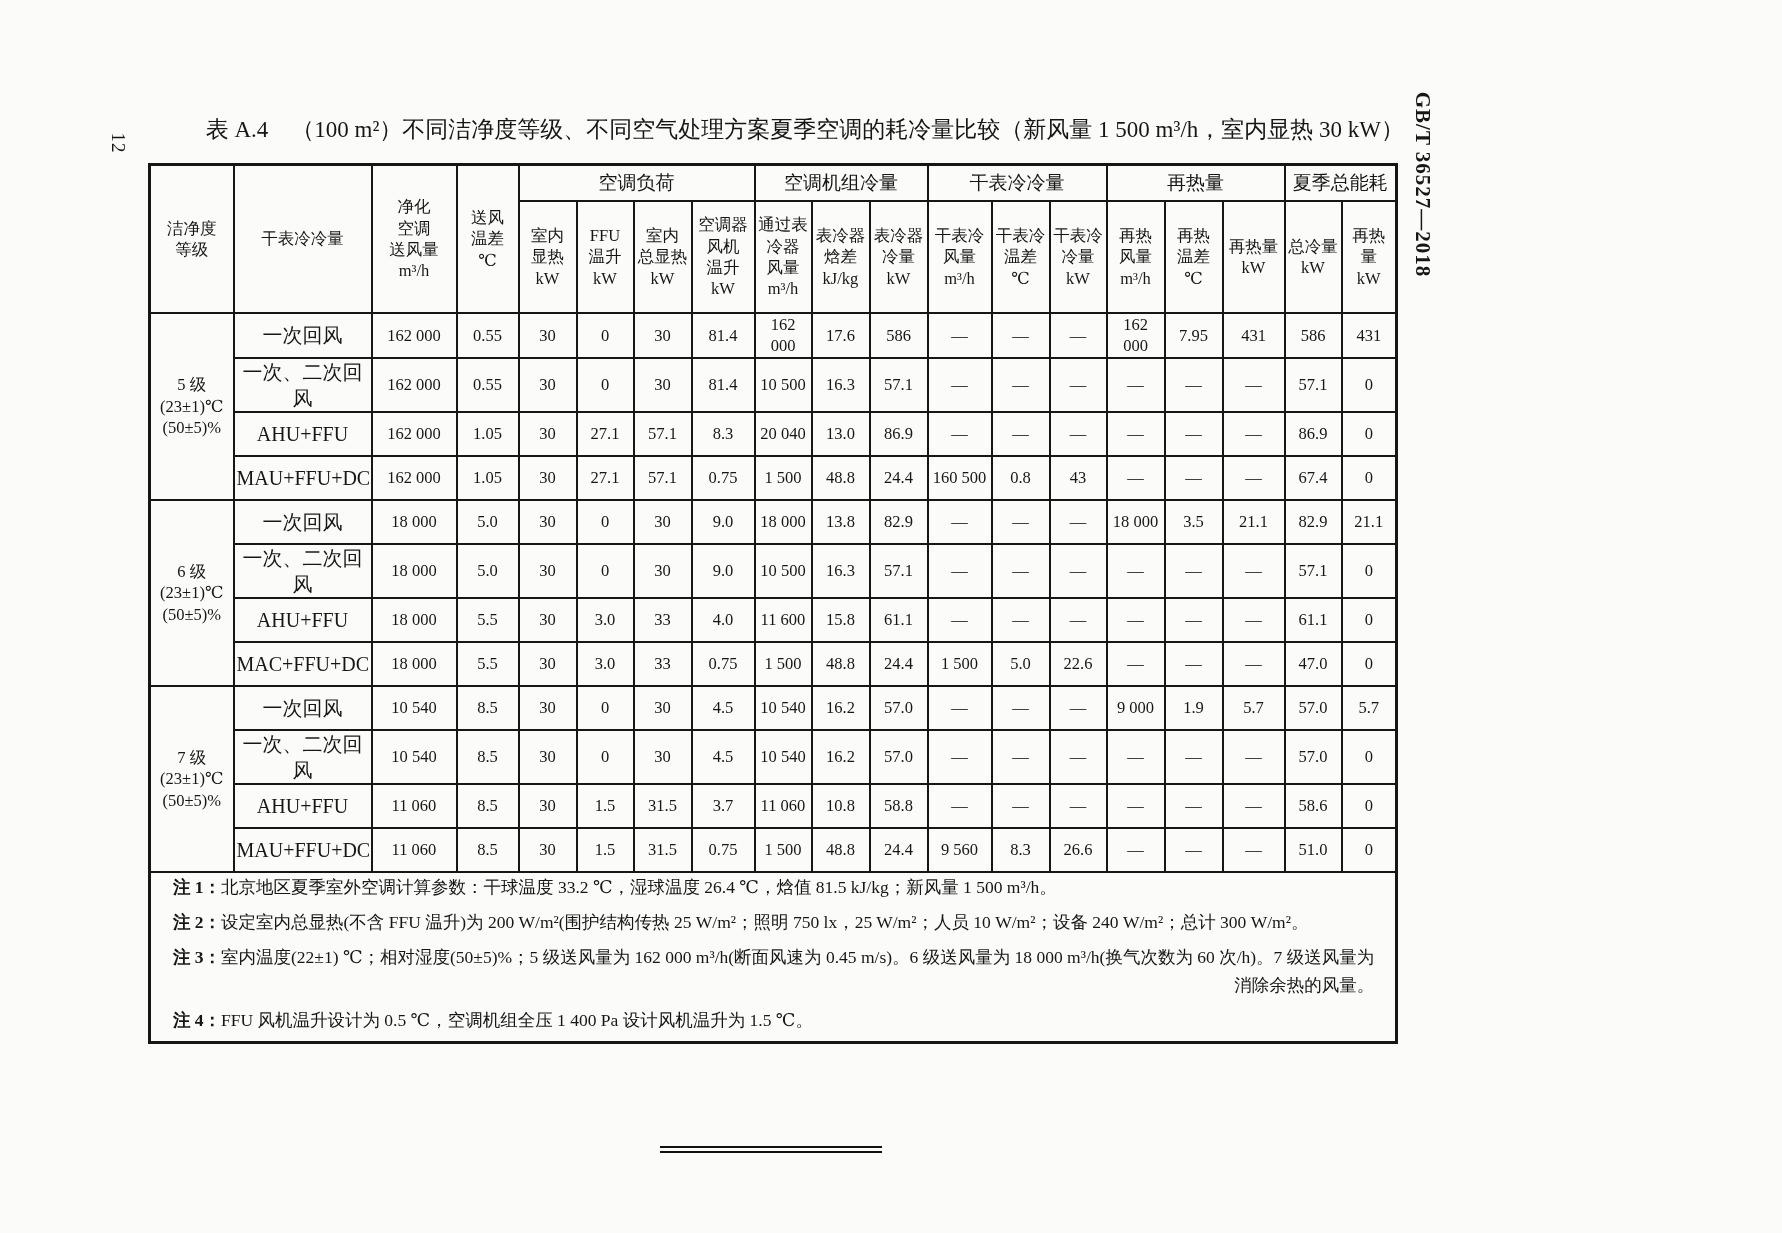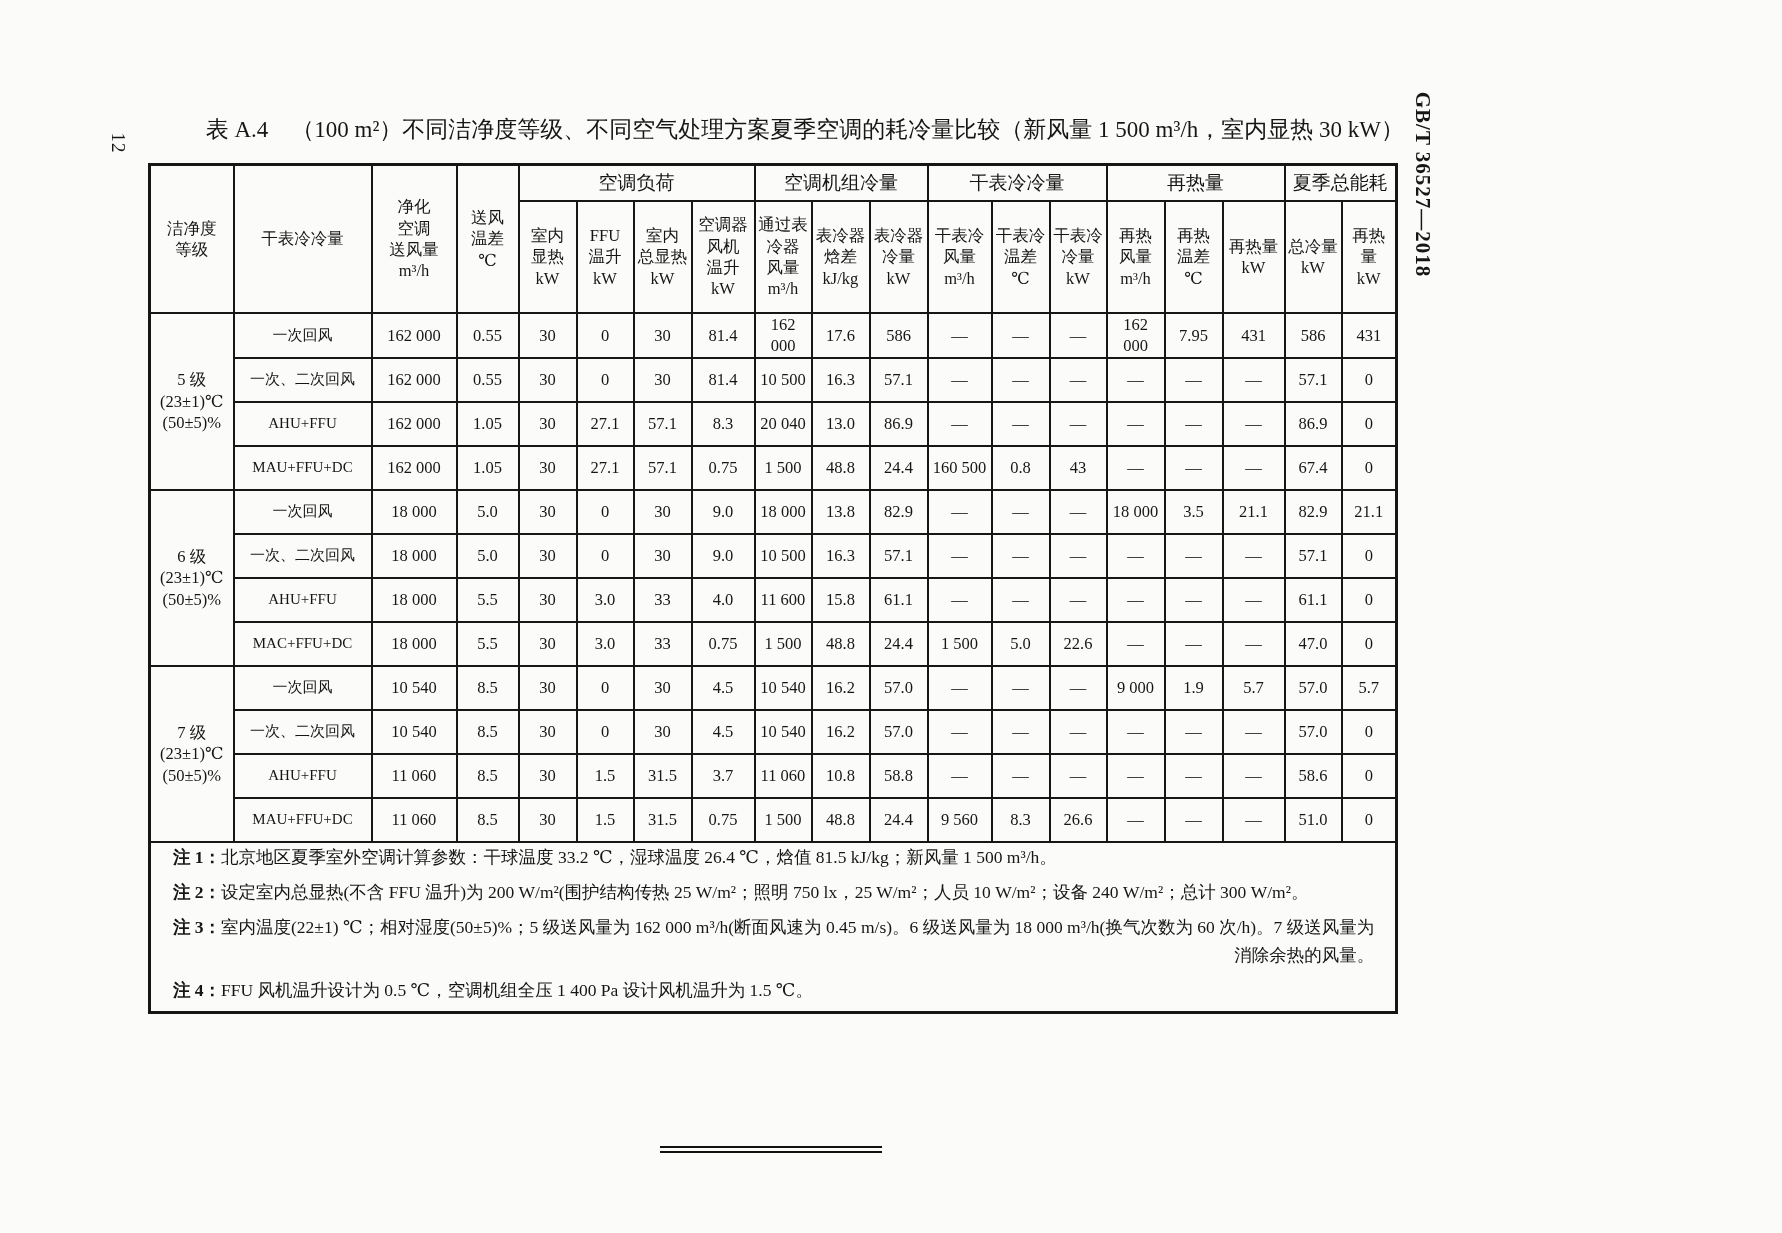--- a/index.html
+++ b/index.html
@@ -18,21 +18,21 @@
   .main-table{position:absolute;left:148px;top:163px;width:1247px;
     border-collapse:collapse;table-layout:fixed;border:3px solid #161616;}
   .main-table th,.main-table td{
     border:2px solid #161616;text-align:center;vertical-align:middle;
     padding:0 2px;white-space:pre-line;line-height:1.3;font-weight:normal;
   }
   .th-group{height:34px;font-size:19px;border-radius:11px;}
   .th-fixed,.th-sub{font-size:16.5px;}
   .header-row-2 th{height:110px;}
   .td-val,.td-scheme{height:42px;font-size:16.5px;}
-  .td-scheme{font-size:15px;margin-left:8px;}
+  .td-scheme{font-size:20px;margin-left:8px;}
   .td-group-label{font-size:16.5px;line-height:1.9;}
   .notes-cell{
     text-align:left;vertical-align:top;height:140px;
     padding:20px 30px 14px 50px;
   }
   .note{display:flex;margin-bottom:7px;font-size:17.5px;line-height:1.6;text-align:right;}
   .note-label{font-weight:bold;flex:0 0 68px;white-space:nowrap;}
   .note-text{white-space:pre-line;}
   .end-mark{position:absolute;left:660px;top:1146px;width:222px;height:3px;
     border-top:2px solid #111;border-bottom:2px solid #111;}

